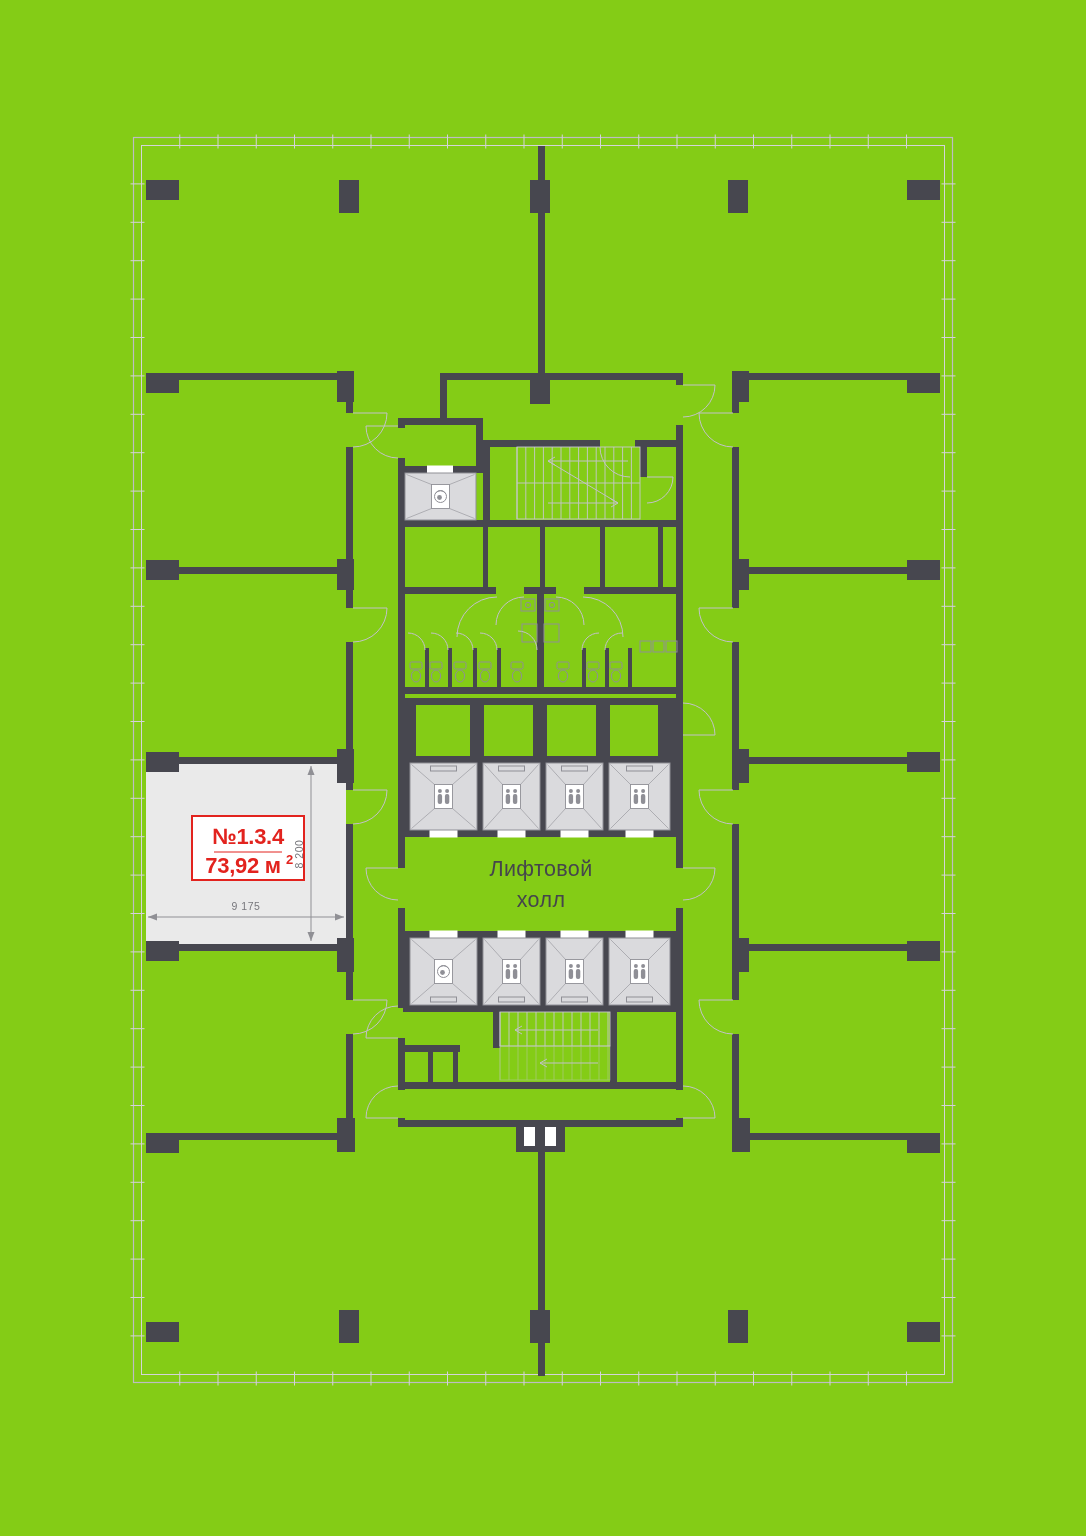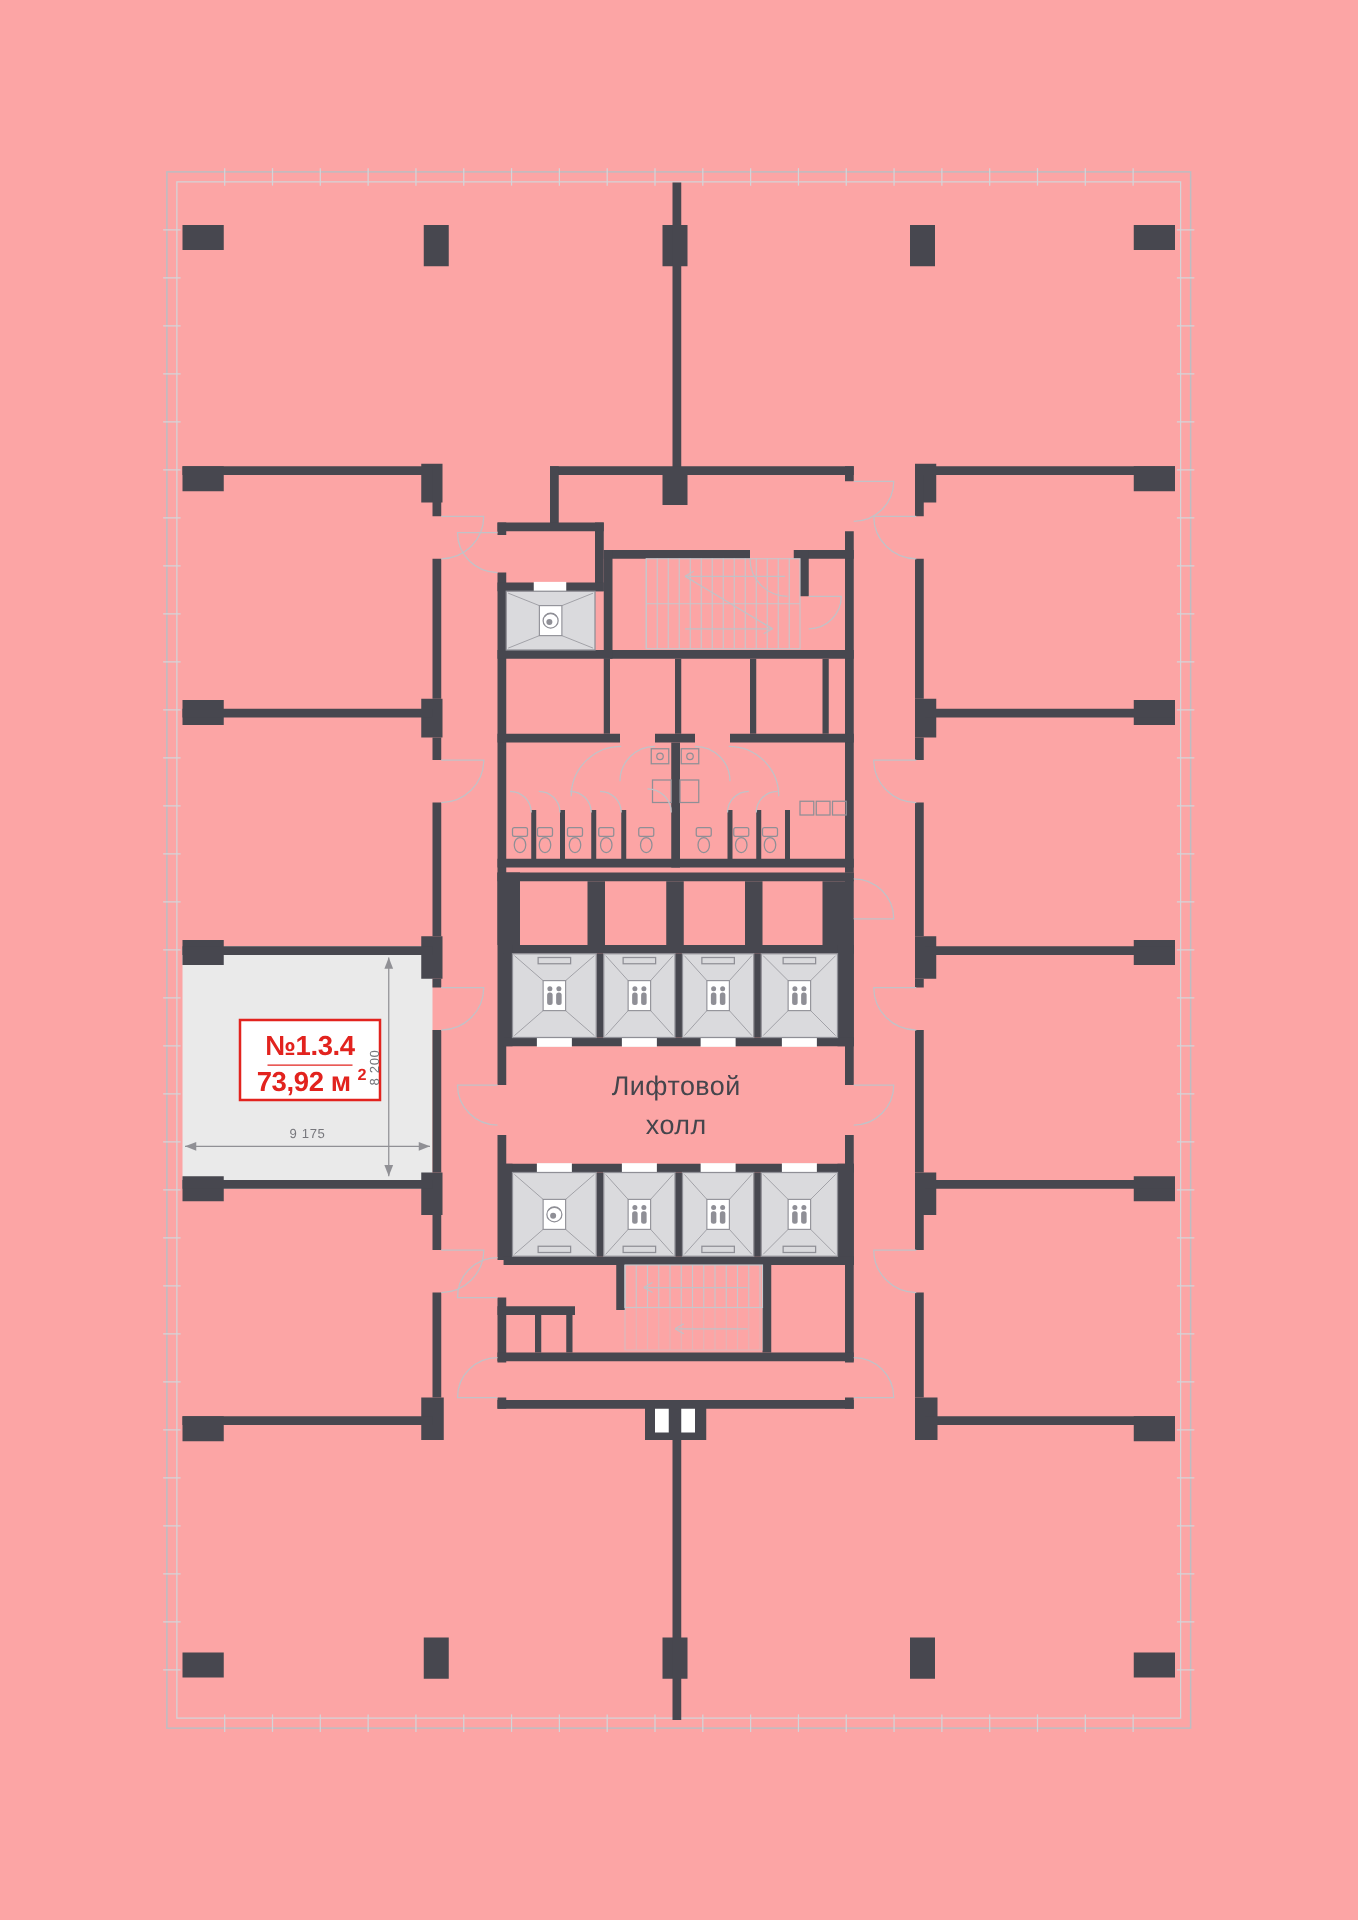--- a/index.html
+++ b/index.html
@@ -1,16 +1,16 @@
 <!DOCTYPE html>
 <html style="--wall: #47474F; --accent-red: #E2231E; --room-fill: #EAEAEA; --lift-fill: #DADADD; --lift-line: #8F8F96; --light-line: #C7C7CC; --arc-line: #C2C2C7; --dim-line: #909095; --dim-text: #77777C; --text-dark: #45454C; --frame-line: #BDBDC2; --frame-inner: #D4D4D8;"><head>
 <meta charset="utf-8">
 <style>
   html,body{margin:0;padding:0;background:#fff;}
-  .page{position:relative;width:1086px;height:1536px;background:#fca5a5;overflow:hidden;
+  .page{position:relative;width:1086px;height:1536px;background:#84cc16;overflow:hidden;
         font-family:"Liberation Sans", sans-serif;}
   .page svg{position:absolute;left:0;top:0;}
   svg text{font-family:"Liberation Sans", sans-serif;}
   .w{fill:var(--wall);}
   .slot{fill:#fff;}
   .frame-outer{fill:none;stroke:var(--frame-line);stroke-width:1.2;}
   .frame-inner{fill:none;stroke:var(--frame-inner);stroke-width:1;}
   .tick{stroke:var(--frame-inner);stroke-width:1;}
   .thin{stroke:var(--light-line);stroke-width:0.9;fill:none;}
   .thin-r{stroke:var(--light-line);stroke-width:0.9;fill:none;}

